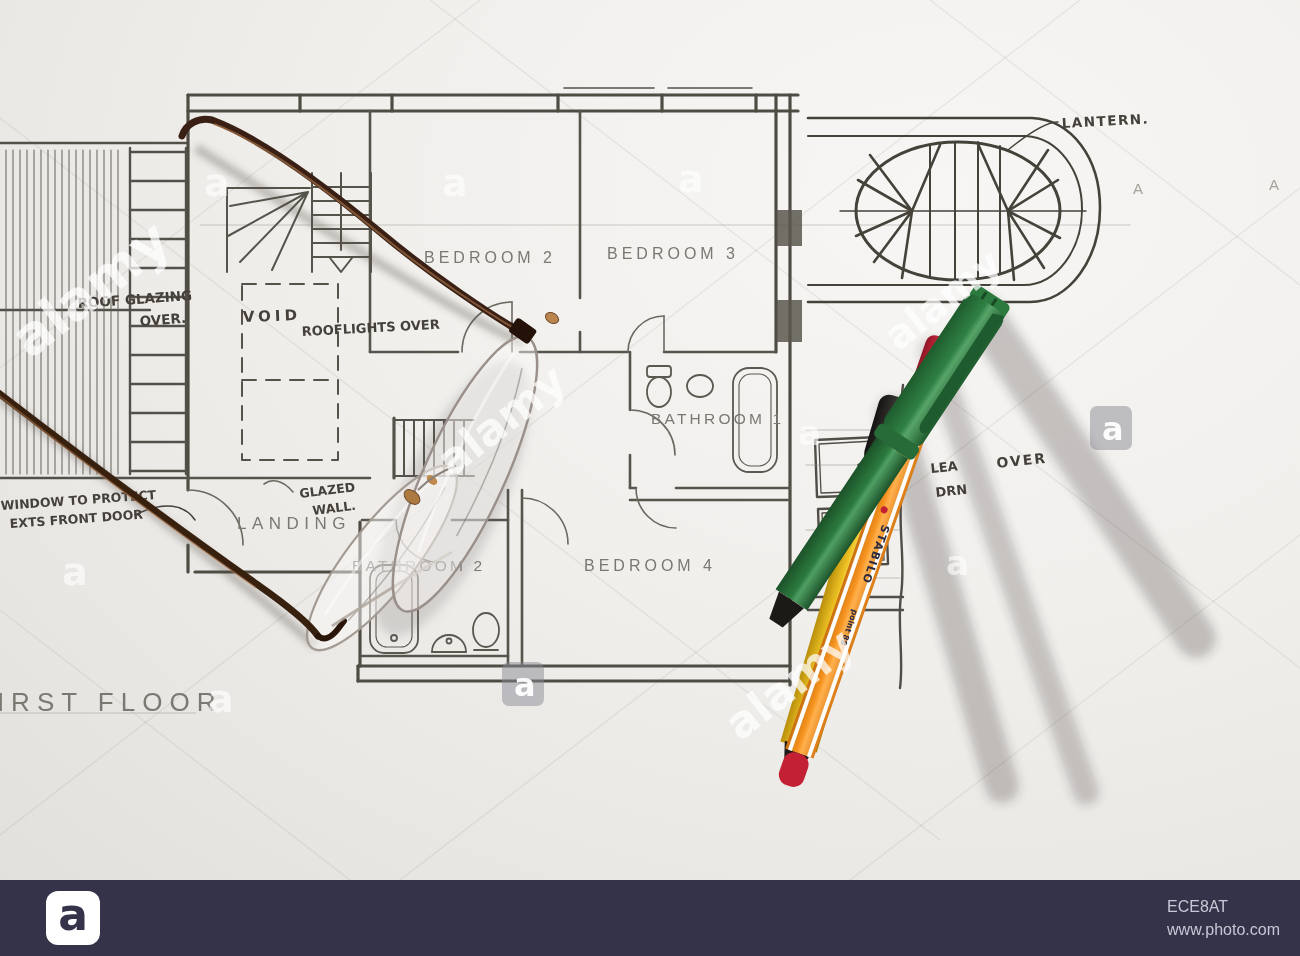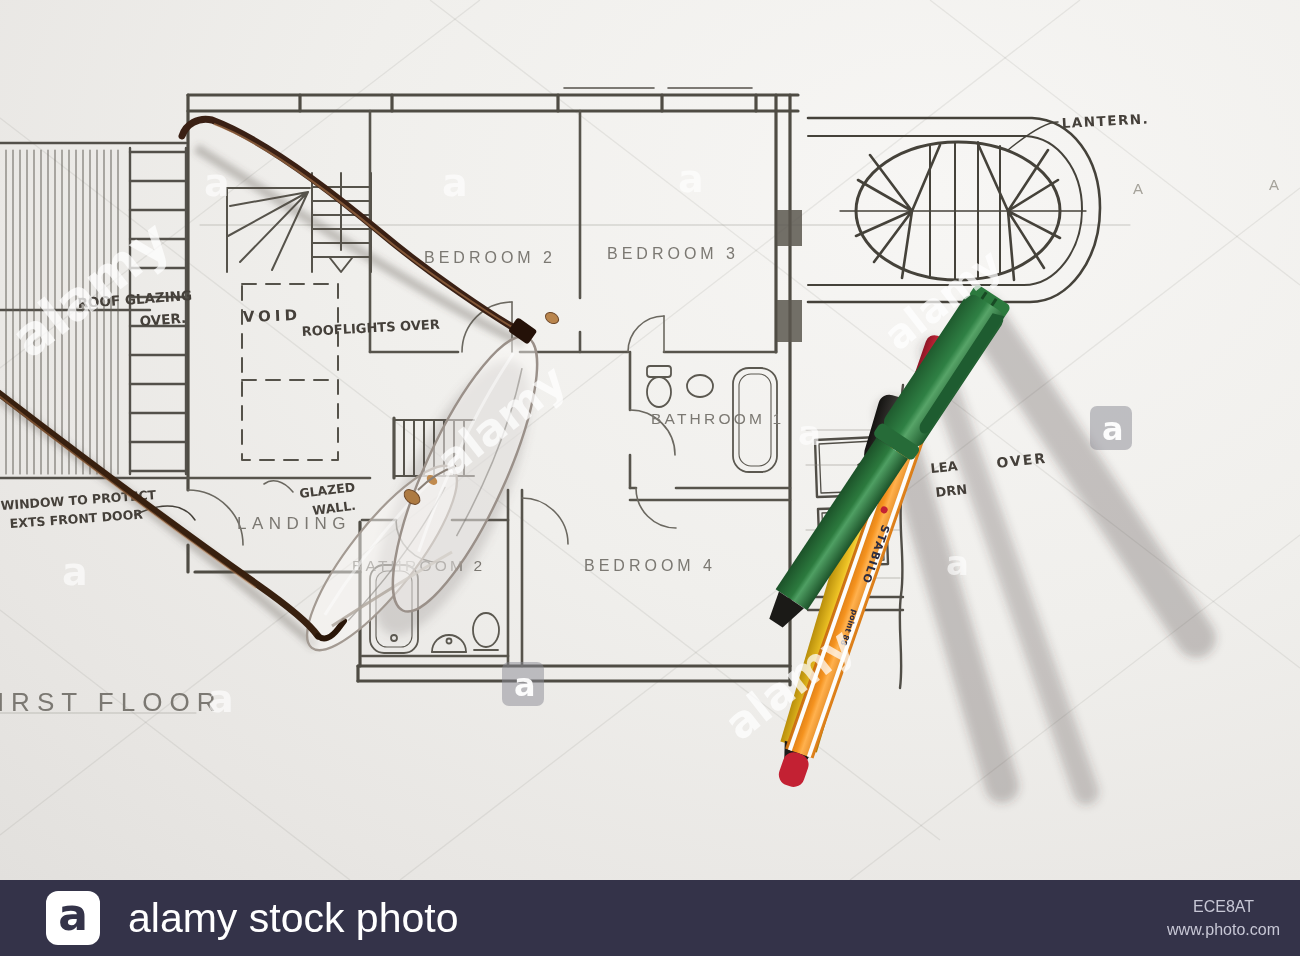--- a/index.html
+++ b/index.html
@@ -15,21 +15,21 @@
   .wm-a{font-family:"DejaVu Sans",sans-serif;font-weight:bold;fill:rgba(255,255,255,0.62);}
   .wm-box-a{font-family:"DejaVu Sans",sans-serif;font-weight:bold;fill:rgba(255,255,255,0.95);}
   .stab{font-family:"DejaVu Sans",sans-serif;font-weight:bold;fill:#2c2c40;}
   
   .footer{position:absolute;left:0;top:880px;width:1300px;height:76px;background:#343349;
           display:flex;align-items:center;}
   .logo-box{width:54px;height:54px;margin-left:46px;background:#ffffff;border-radius:12px;
             display:flex;align-items:center;justify-content:center;flex:0 0 auto;}
   .logo-a{font-family:"DejaVu Sans",sans-serif;font-weight:bold;font-size:44px;color:#343349;line-height:1;transform:translateY(-3px);}
   .brand{margin-left:28px;color:#ffffff;font-size:41px;letter-spacing:0px;font-family:"Liberation Sans",sans-serif;}
-  .foot-right{margin-left:auto;margin-right:20px;display:flex;flex-direction:column;align-items:center;gap:5px;}
+  .foot-right{margin-left:auto;margin-right:20px;display:flex;flex-direction:column;align-items:flex-start;gap:5px;}
   .foot-id,.foot-url{color:#c7c7d5;font-size:16px;font-family:"Liberation Sans",sans-serif;}
 </style>
 </head>
 <body>
 
 <div class="stage">
   <div class="photo">
   <svg width="1300" height="880" viewBox="0 0 1300 880">
     <defs>
       <filter id="soft" x="-50%" y="-50%" width="200%" height="200%">
@@ -358,19 +358,18 @@
         <text class="wm-box-a" x="514" y="696" font-size="32">a</text>
       </g>
     </g>
   </svg>
   </div>
 
   <div class="footer">
     <div class="logo-box">
       <span class="logo-a">a</span>
     </div>
-    <div class="brand">alamy stock photo</div>
     <div class="foot-right">
       <div class="foot-id">ECE8AT</div>
       <div class="foot-url">www.photo.com</div>
     </div>
   </div>
 </div>
 
 </body></html>

